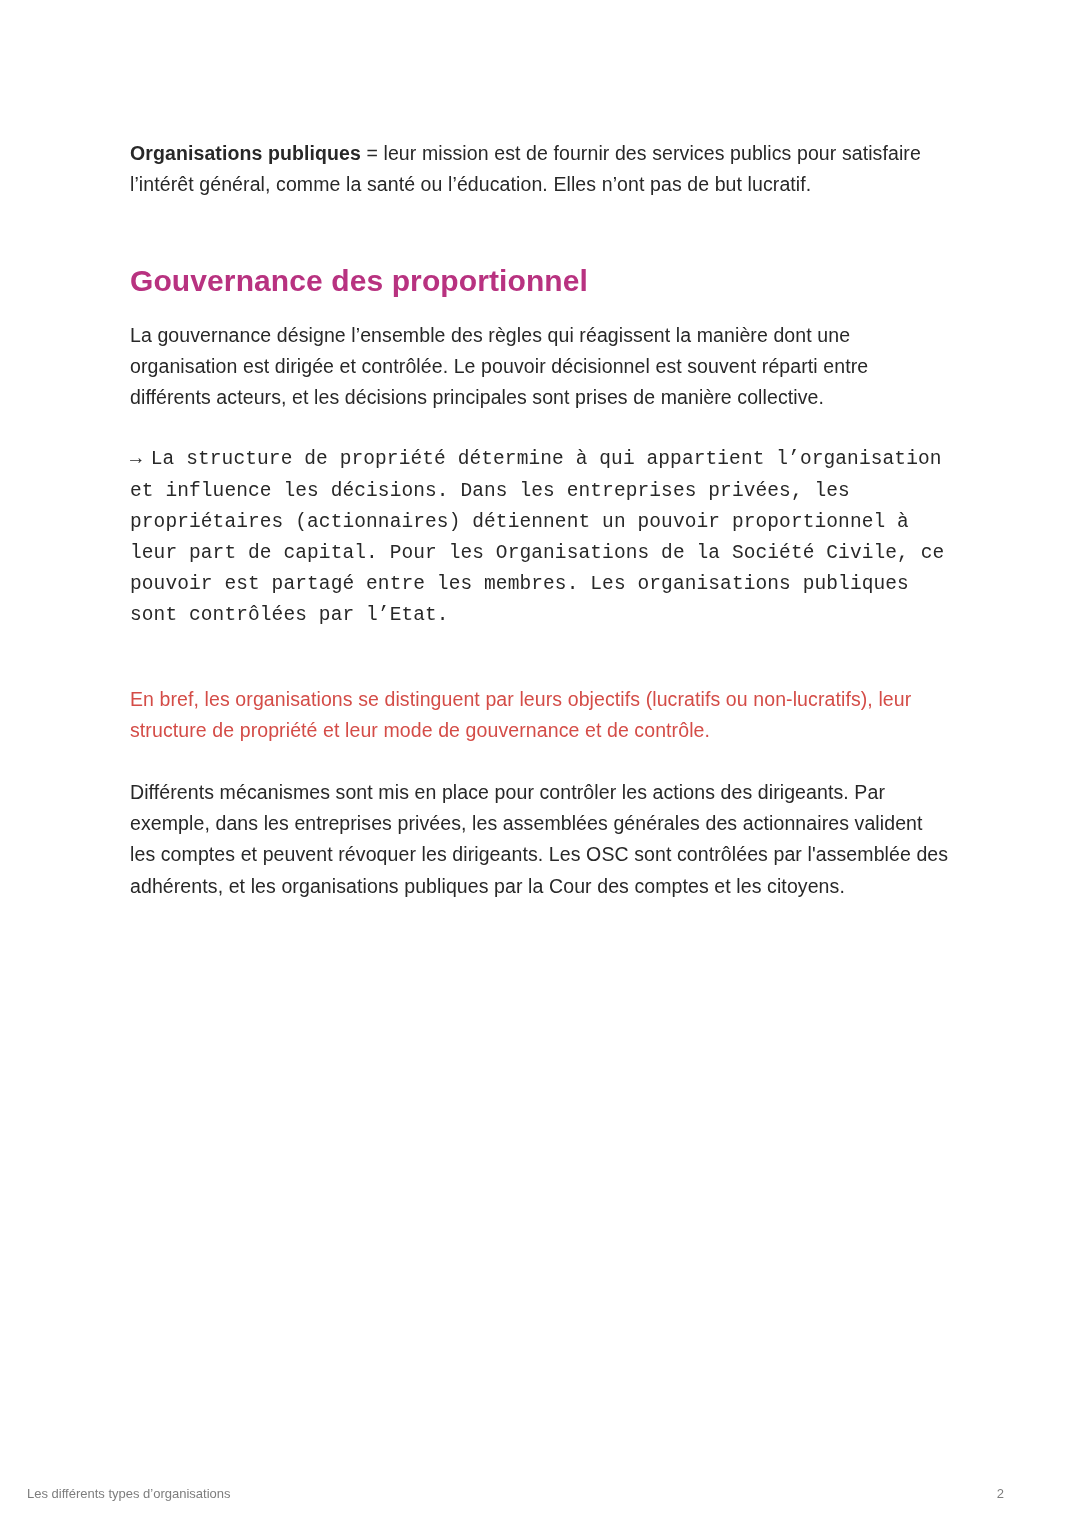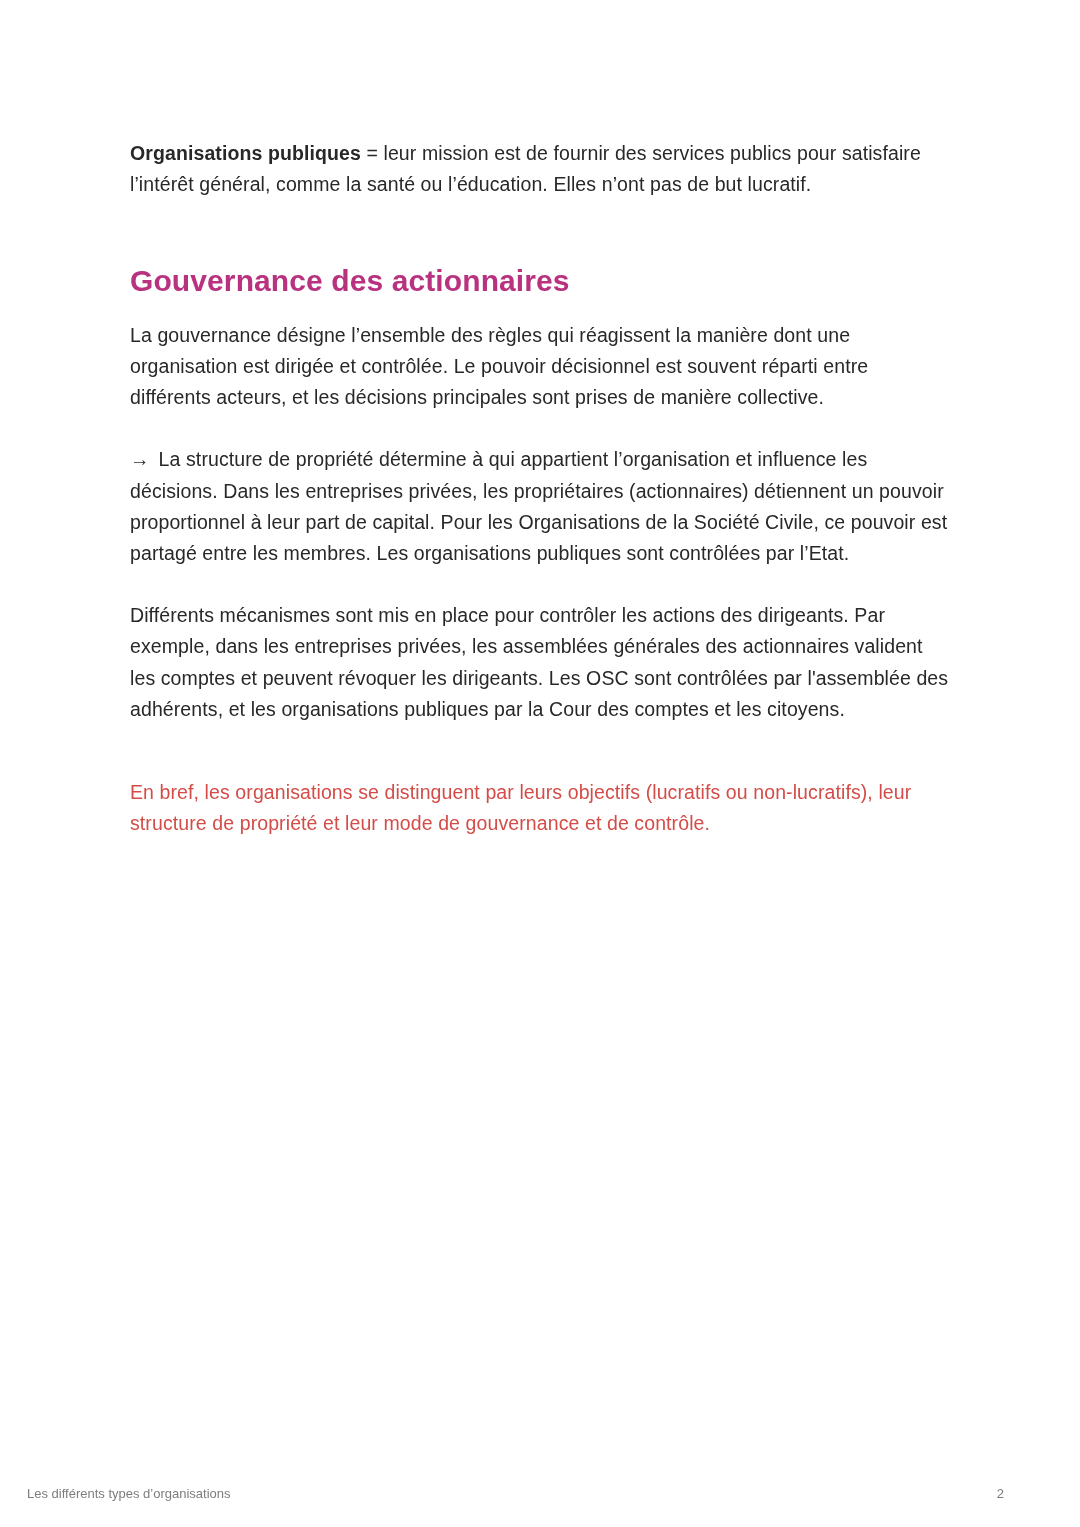--- a/index.html
+++ b/index.html
@@ -32,21 +32,21 @@
   .bold-lead { font-weight: 700; }
   .section-heading {
     font-size: 30px;
     line-height: 1.25;
     font-weight: 700;
     color: var(--color-heading, #b83280);
     margin: 62px 0 20px 0;
     letter-spacing: 0.1px;
   }
   .intro { margin-bottom: 40px; }
-  .arrow-para { margin-top: 14px; }
+  .arrow-para { margin-top: 14px; font-family: Liberation Mono, monospace; }
   .arrow { margin-right: 9px; }
   .summary {
     color: var(--color-callout, #d44c47);
     margin-top: 52px;
   }
   .page-footer {
     position: absolute;
     left: 27px;
     right: 76px;
     bottom: 26px;
@@ -59,30 +59,30 @@
   }
 </style>
 </head>
 <body>
 
 <div class="page">
   <main class="content">
 
     <p class="body-text intro"><strong class="bold-lead">Organisations publiques</strong><span> = leur mission est de fournir des services publics pour satisfaire l’intérêt général, comme la santé ou l’éducation. Elles n’ont pas de but lucratif.</span></p>
 
-    <h2 class="section-heading">Gouvernance des actionnaires</h2>
+    <h2 class="section-heading">Gouvernance des proportionnel</h2>
 
     <p class="body-text">La gouvernance désigne l’ensemble des règles qui réagissent la manière dont une organisation est dirigée et contrôlée. Le pouvoir décisionnel est souvent réparti entre différents acteurs, et les décisions principales sont prises de manière collective.</p>
 
     <p class="body-text arrow-para"><span class="arrow">→</span><span>La structure de propriété détermine à qui appartient l’organisation et influence les décisions. Dans les entreprises privées, les propriétaires (actionnaires) détiennent un pouvoir proportionnel à leur part de capital. Pour les Organisations de la Société Civile, ce pouvoir est partagé entre les membres. Les organisations publiques sont contrôlées par l’Etat.</span></p>
 
 
+    <p class="body-text summary">En bref, les organisations se distinguent par leurs objectifs (lucratifs ou non-lucratifs), leur structure de propriété et leur mode de gouvernance et de contrôle.</p>
+
     <p class="body-text">Différents mécanismes sont mis en place pour contrôler les actions des dirigeants. Par exemple, dans les entreprises privées, les assemblées générales des actionnaires valident les comptes et peuvent révoquer les dirigeants. Les OSC sont contrôlées par l'assemblée des adhérents, et les organisations publiques par la Cour des comptes et les citoyens.</p>
-
-    <p class="body-text summary">En bref, les organisations se distinguent par leurs objectifs (lucratifs ou non-lucratifs), leur structure de propriété et leur mode de gouvernance et de contrôle.</p>
 
   </main>
 
   <footer class="page-footer">
     <span class="footer-title">Les différents types d’organisations</span>
     <span class="footer-page">2</span>
   </footer>
 </div>
 
 </body></html>

